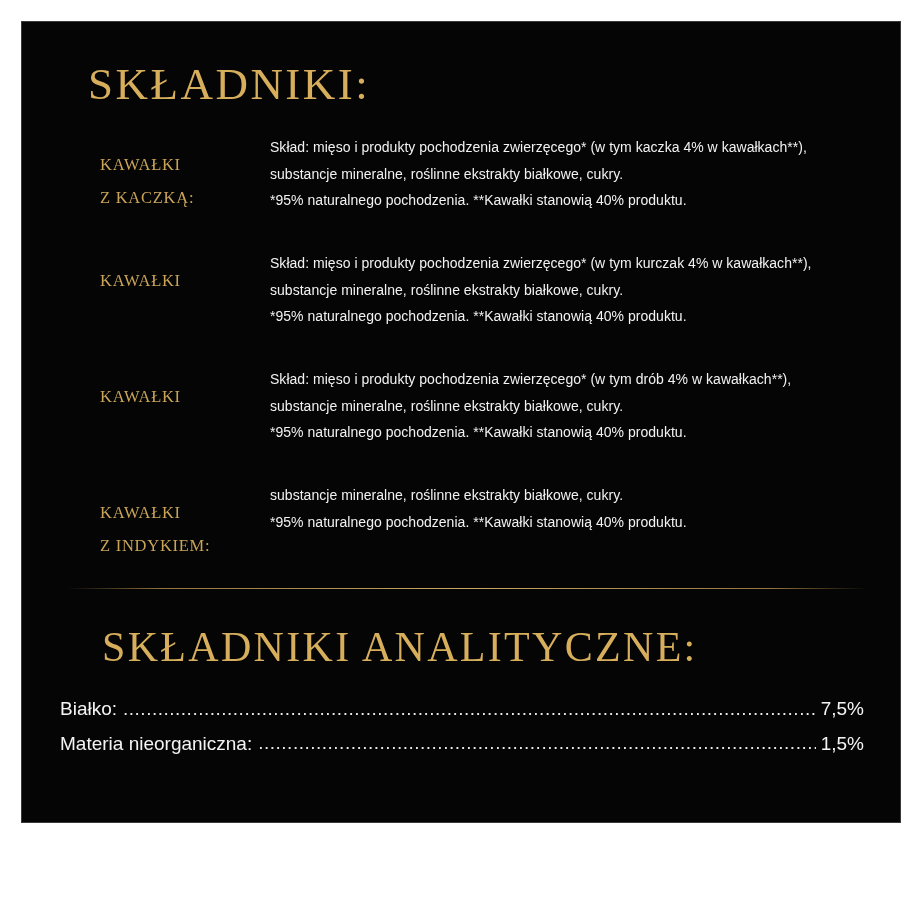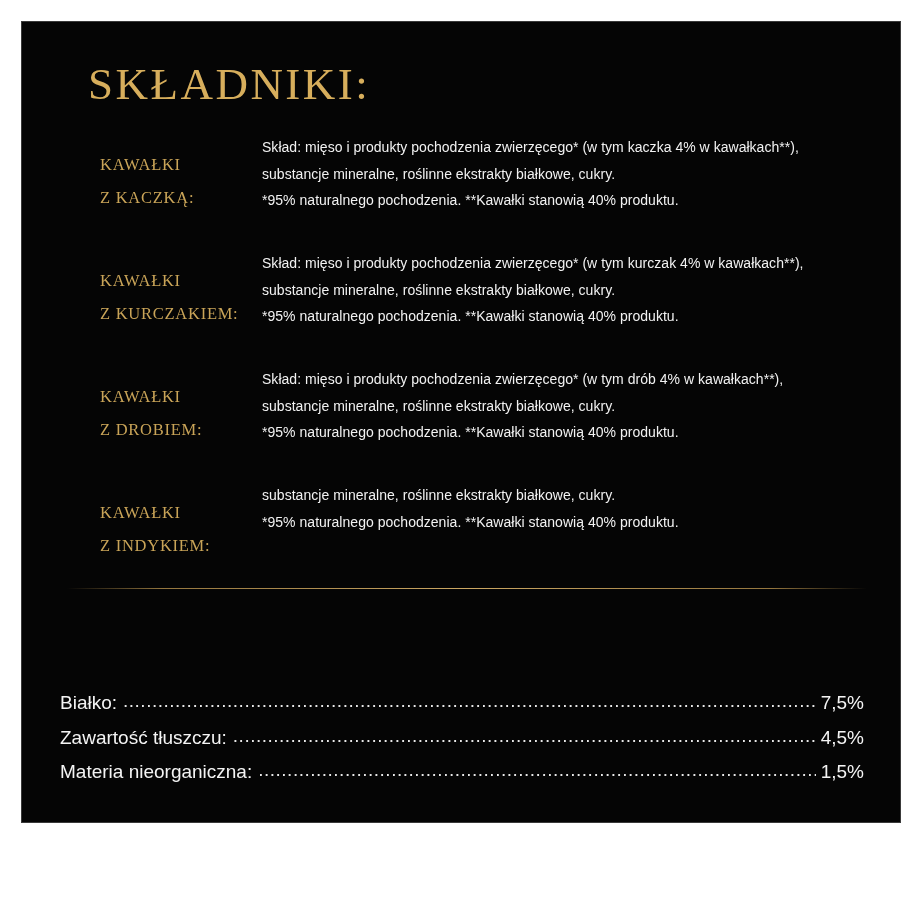--- a/index.html
+++ b/index.html
@@ -75,21 +75,21 @@
     color: #c9a458;
     font-size: 16.5px;
     line-height: 33px;
     letter-spacing: 0.045em;
     white-space: nowrap;
   }
   .block-label .l2 { display: block; }
 
   .block-text {
     position: absolute;
-    left: 240px;
+    left: 248px;
     top: 8px;
     width: 625px;
     color: #f2f2f2;
     font-size: 14px;
     line-height: 26.5px;
     letter-spacing: 0.002em;
   }
   .block-text span { display: block; white-space: nowrap; }
 
   
@@ -109,21 +109,21 @@
 
   
   .analytical {
     position: absolute;
     left: 38px;
     top: 670px;
     width: 804px;
   }
   .arow {
     display: flex;
-    align-items: flex-start;
+    align-items: center;
     height: 34.5px;
     color: #f4f4f4;
     font-size: 19px;
     white-space: nowrap;
   }
   .arow-label { flex: 0 0 auto; }
   .arow-leader {
     flex: 1 1 auto;
     overflow: hidden;
     margin: 0 5px 0 6px;
@@ -157,33 +157,31 @@
         <div class="block-text">
           <span>Skład: mięso i produkty pochodzenia zwierzęcego* (w tym kaczka 4% w kawałkach**),</span>
           <span>substancje mineralne, roślinne ekstrakty białkowe, cukry.</span>
           <span>*95% naturalnego pochodzenia. **Kawałki stanowią 40% produktu.</span>
         </div>
       </div>
 
       <div class="block">
         <div class="block-label">
           <span>KAWAŁKI</span>
-          <span class="l2">Z KURCZAKIEM:</span>
         </div>
         <div class="block-text">
           <span>Skład: mięso i produkty pochodzenia zwierzęcego* (w tym kurczak 4% w kawałkach**),</span>
           <span>substancje mineralne, roślinne ekstrakty białkowe, cukry.</span>
           <span>*95% naturalnego pochodzenia. **Kawałki stanowią 40% produktu.</span>
         </div>
       </div>
 
       <div class="block">
         <div class="block-label">
           <span>KAWAŁKI</span>
-          <span class="l2">Z DROBIEM:</span>
         </div>
         <div class="block-text">
           <span>Skład: mięso i produkty pochodzenia zwierzęcego* (w tym drób 4% w kawałkach**),</span>
           <span>substancje mineralne, roślinne ekstrakty białkowe, cukry.</span>
           <span>*95% naturalnego pochodzenia. **Kawałki stanowią 40% produktu.</span>
         </div>
       </div>
 
       <div class="block">
         <div class="block-label">
@@ -193,34 +191,30 @@
         <div class="block-text">
           <span>substancje mineralne, roślinne ekstrakty białkowe, cukry.</span>
           <span>*95% naturalnego pochodzenia. **Kawałki stanowią 40% produktu.</span>
         </div>
       </div>
 
     </div>
 
     <div class="divider"></div>
 
+    <div class="section-title title-analytical">SKŁADNIKI ANALITYCZNE:</div>
 
     <div class="analytical">
 
       <div class="arow">
         <span class="arow-label">Białko:</span>
         <span class="arow-leader"></span>
         <span class="arow-value">7,5%</span>
       </div>
 
-      <div class="arow">
-        <span class="arow-label">Zawartość tłuszczu:</span>
-        <span class="arow-leader"></span>
-        <span class="arow-value">4,5%</span>
-      </div>
 
       <div class="arow">
         <span class="arow-label">Materia nieorganiczna:</span>
         <span class="arow-leader"></span>
         <span class="arow-value">1,5%</span>
       </div>
 
 
 
     </div>

